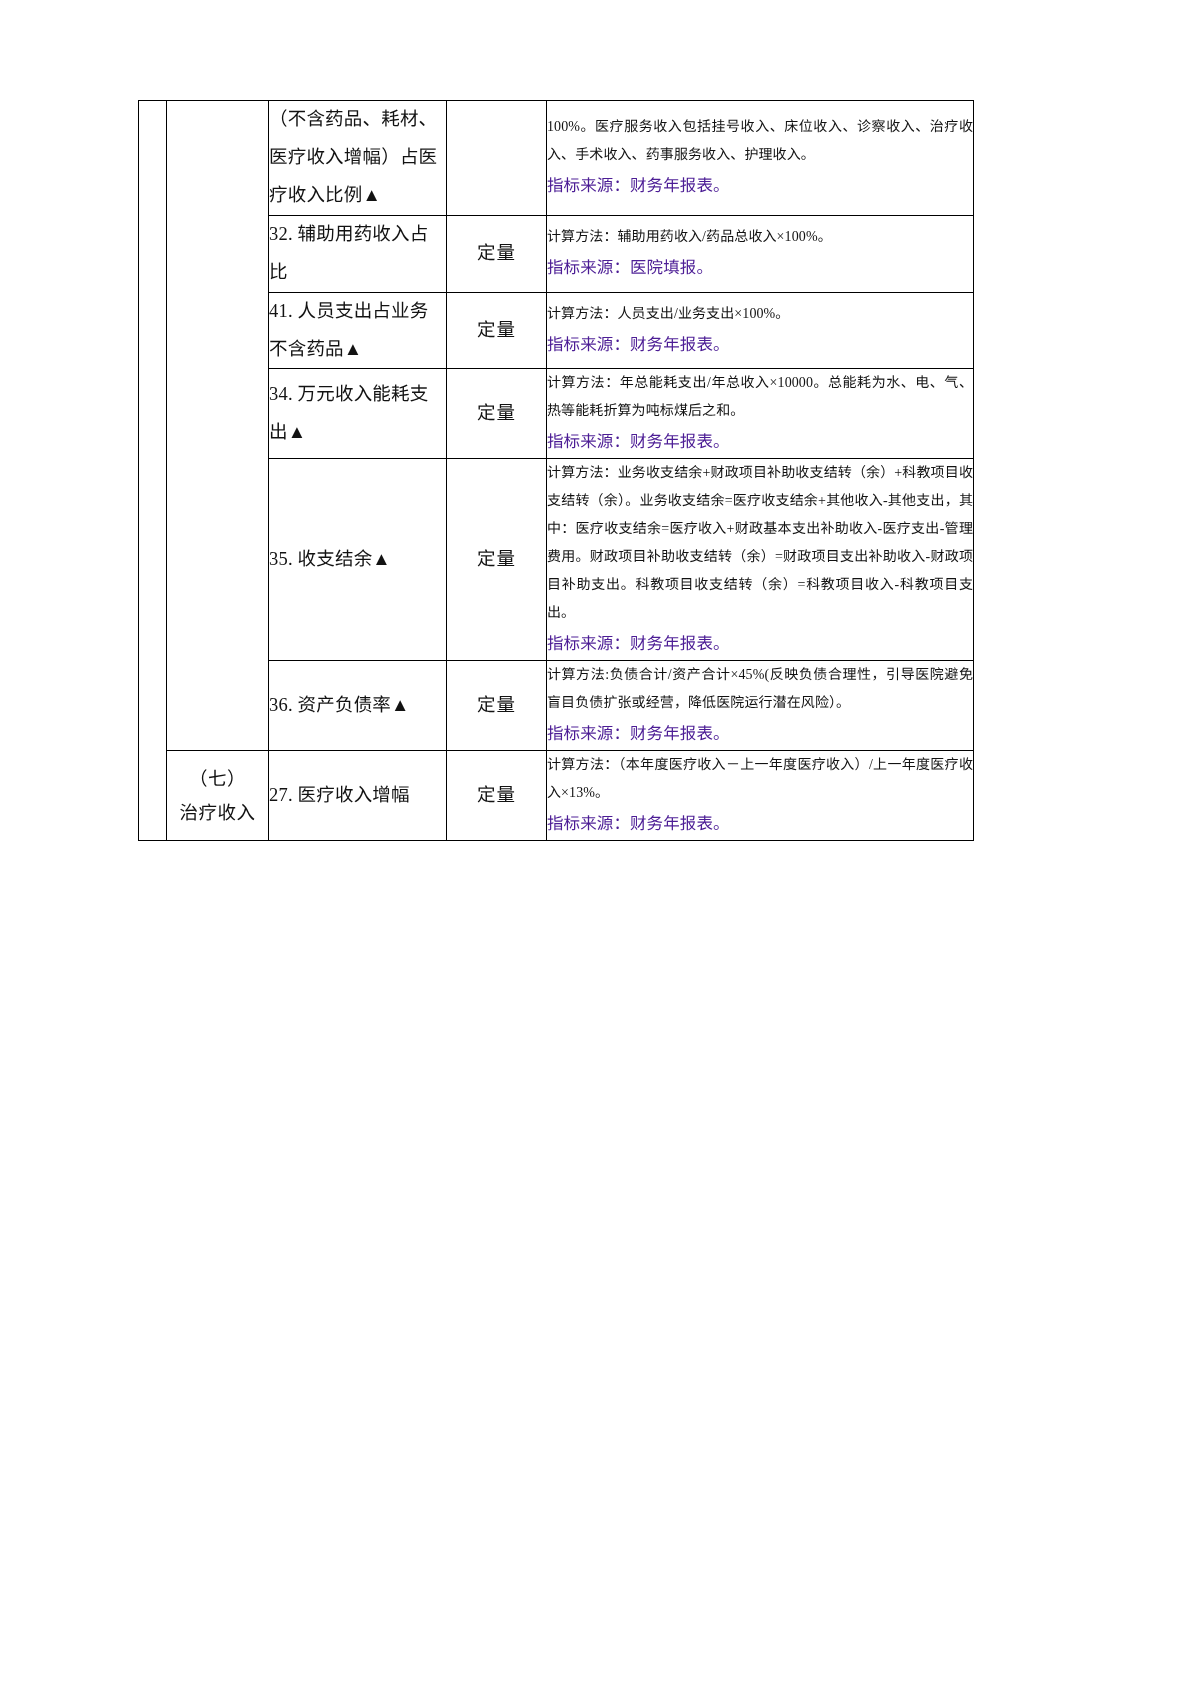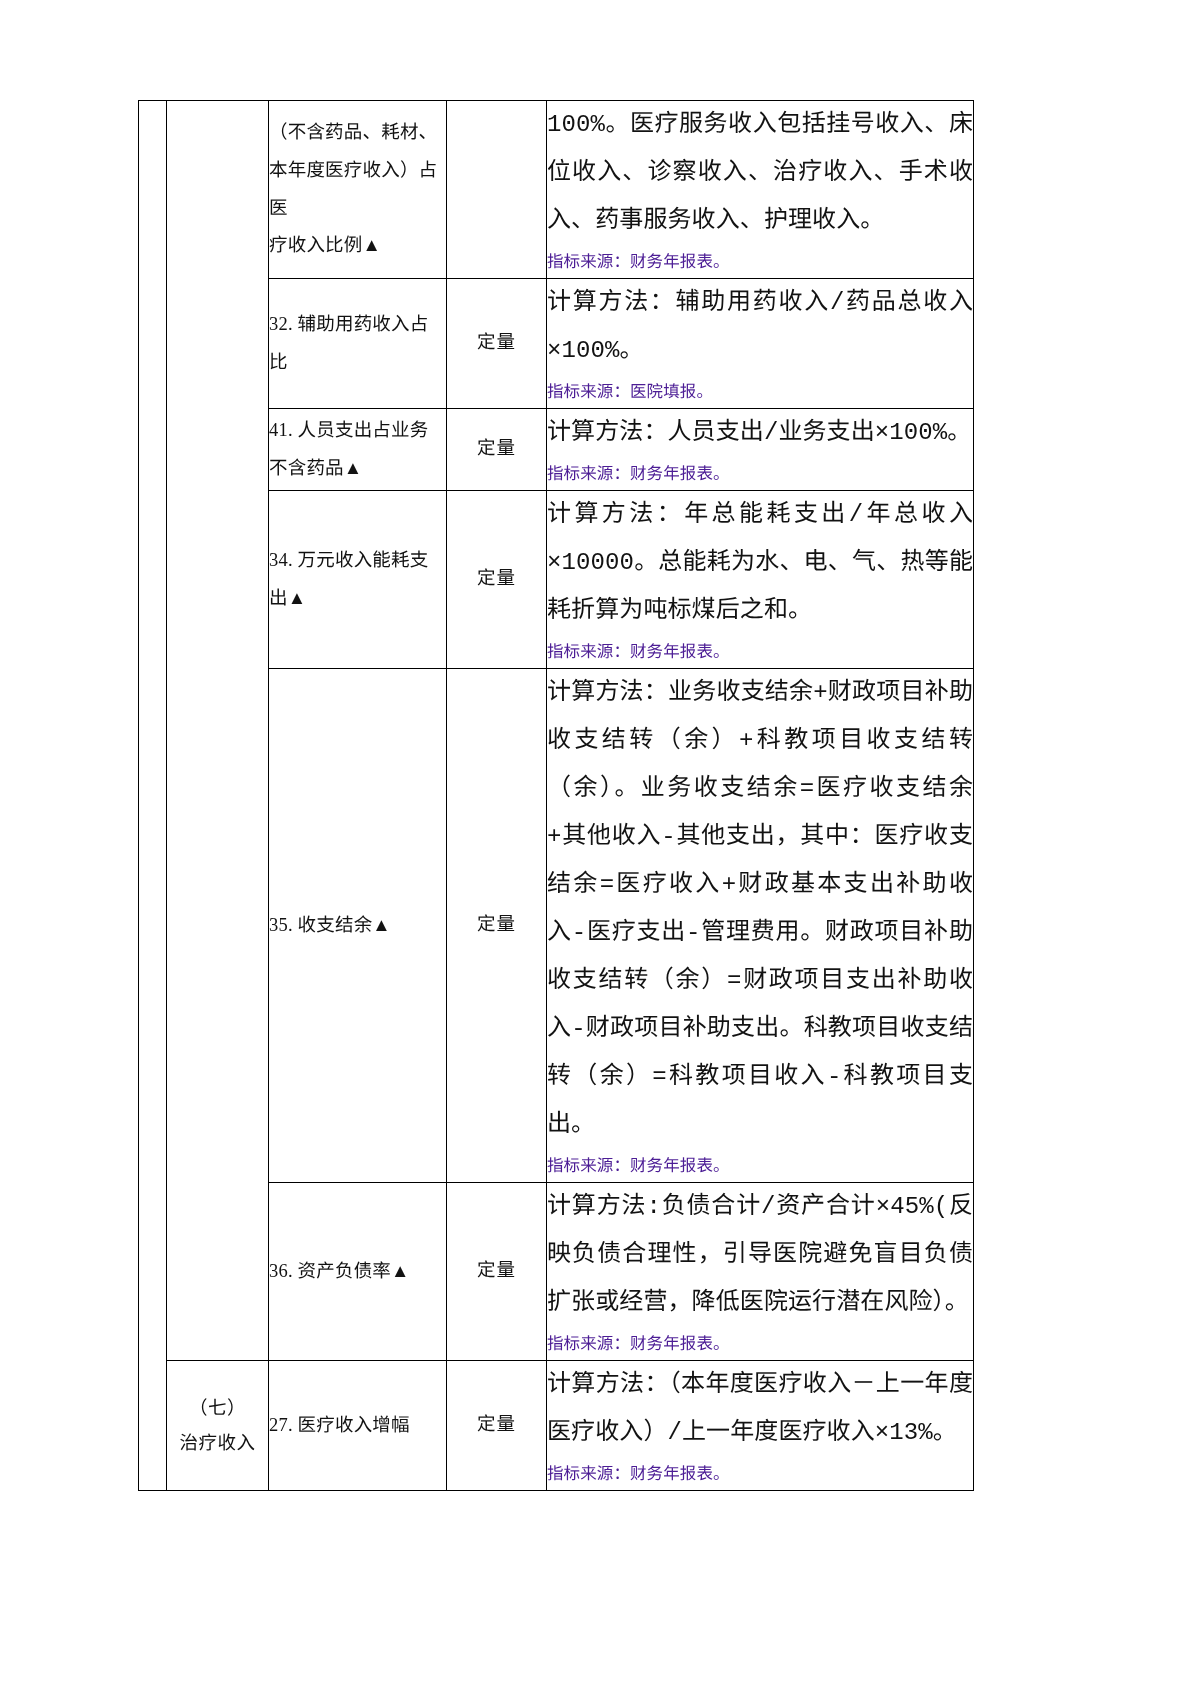--- a/index.html
+++ b/index.html
@@ -64,40 +64,40 @@
   .name-text {
     font-family: "Liberation Serif", "DejaVu Serif", serif;
     font-size: 18.5px;
     line-height: 2.05;
     letter-spacing: 0.2px;
     text-align: left;
     color: #121212;
   }
 
   .type-text {
-    font-family: Liberation Mono, monospace;
+    font-family: Liberation Serif, serif;
     font-size: 18.5px;
     line-height: 1.6;
     text-align: center;
     color: #121212;
     letter-spacing: 1px;
   }
 
   .cat-text {
     font-family: "Liberation Serif", "DejaVu Serif", serif;
     font-size: 18.5px;
     line-height: 1.85;
     text-align: center;
     color: #121212;
     letter-spacing: 0.5px;
   }
 
   .method-text {
-    font-family: Liberation Mono, monospace;
-    font-size: 24px;
+    font-family: Liberation Serif, serif;
+    font-size: 14px;
     line-height: 2.0;
     text-align: justify;
     text-justify: inter-ideograph;
     color: #121212;
     letter-spacing: 0.1px;
   }
   .method-text p {
     margin: 0;
   }
   .source-text {
@@ -129,21 +129,21 @@
       <col class="c-method">
     </colgroup>
     <tbody>
 
       <tr>
         <td rowspan="7" class="cell-empty"></td>
         <td rowspan="6" class="cell-empty"></td>
         <td class="v-mid cell-pad-name">
           <div class="name-text">
             <div>（不含药品、耗材、</div>
-            <div>本年度医疗收入）占医</div>
+            <div>医疗收入增幅）占医</div>
             <div>疗收入比例▲</div>
           </div>
         </td>
         <td class="v-mid">
           <div class="type-text"></div>
         </td>
         <td class="v-top cell-pad-method">
           <div class="method-text">
             <p>100%。医疗服务收入包括挂号收入、床位收入、诊察收入、治疗收入、手术收入、药事服务收入、护理收入。</p>
           </div>

